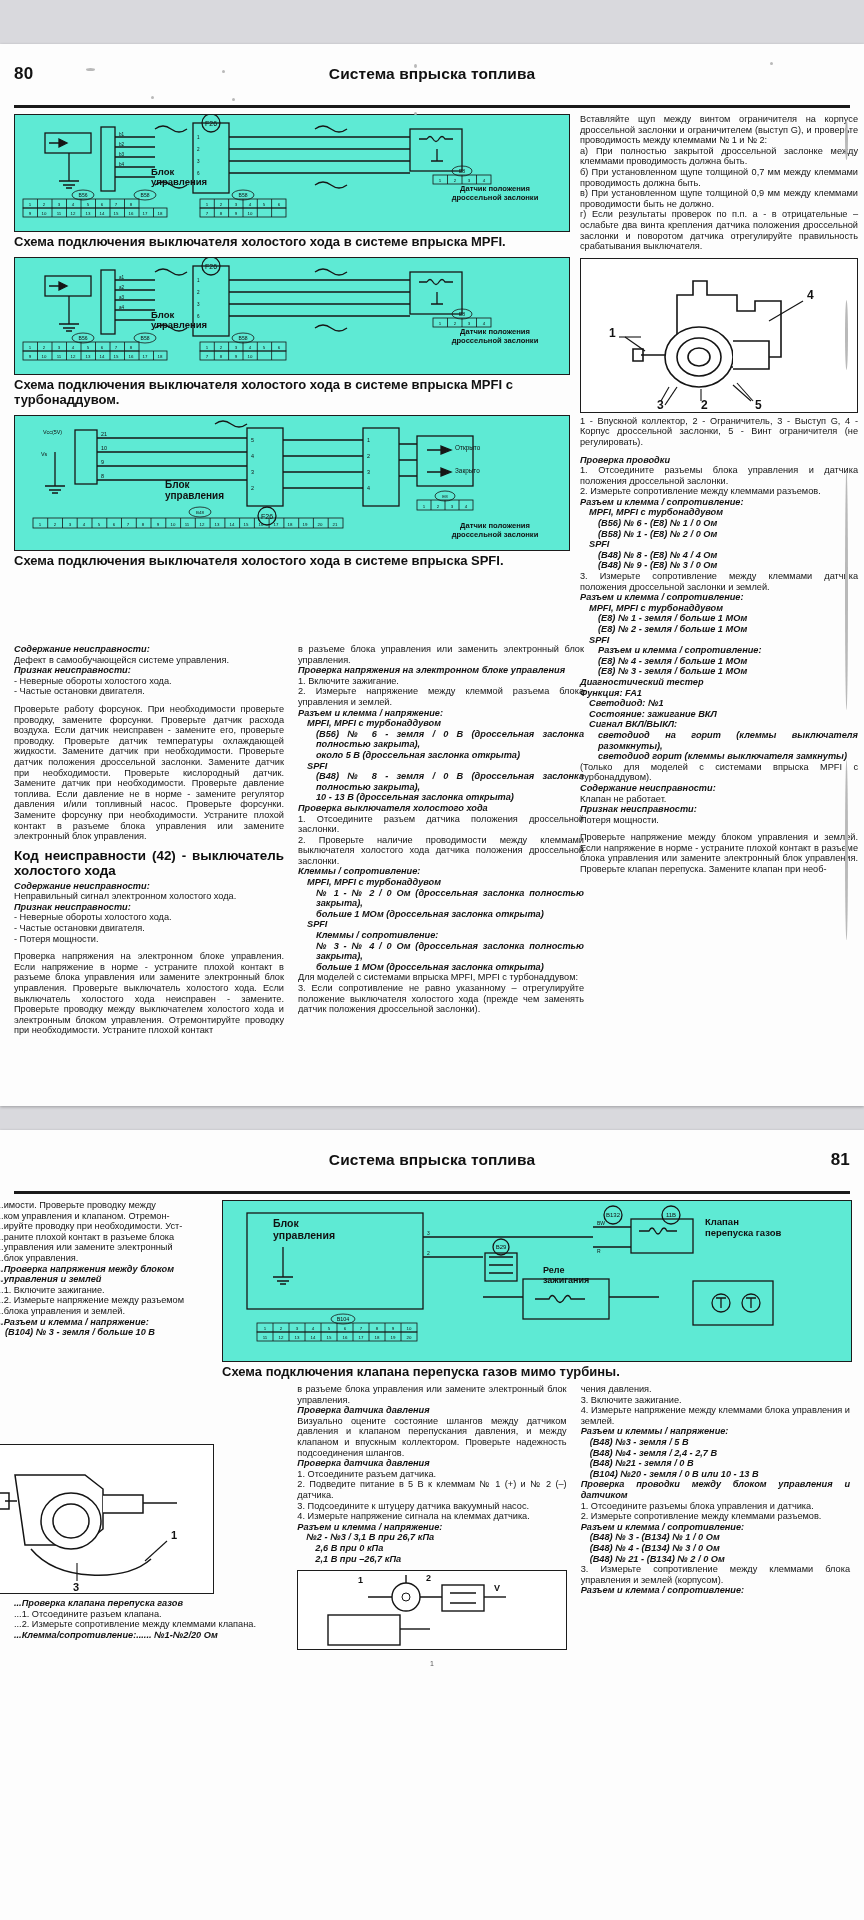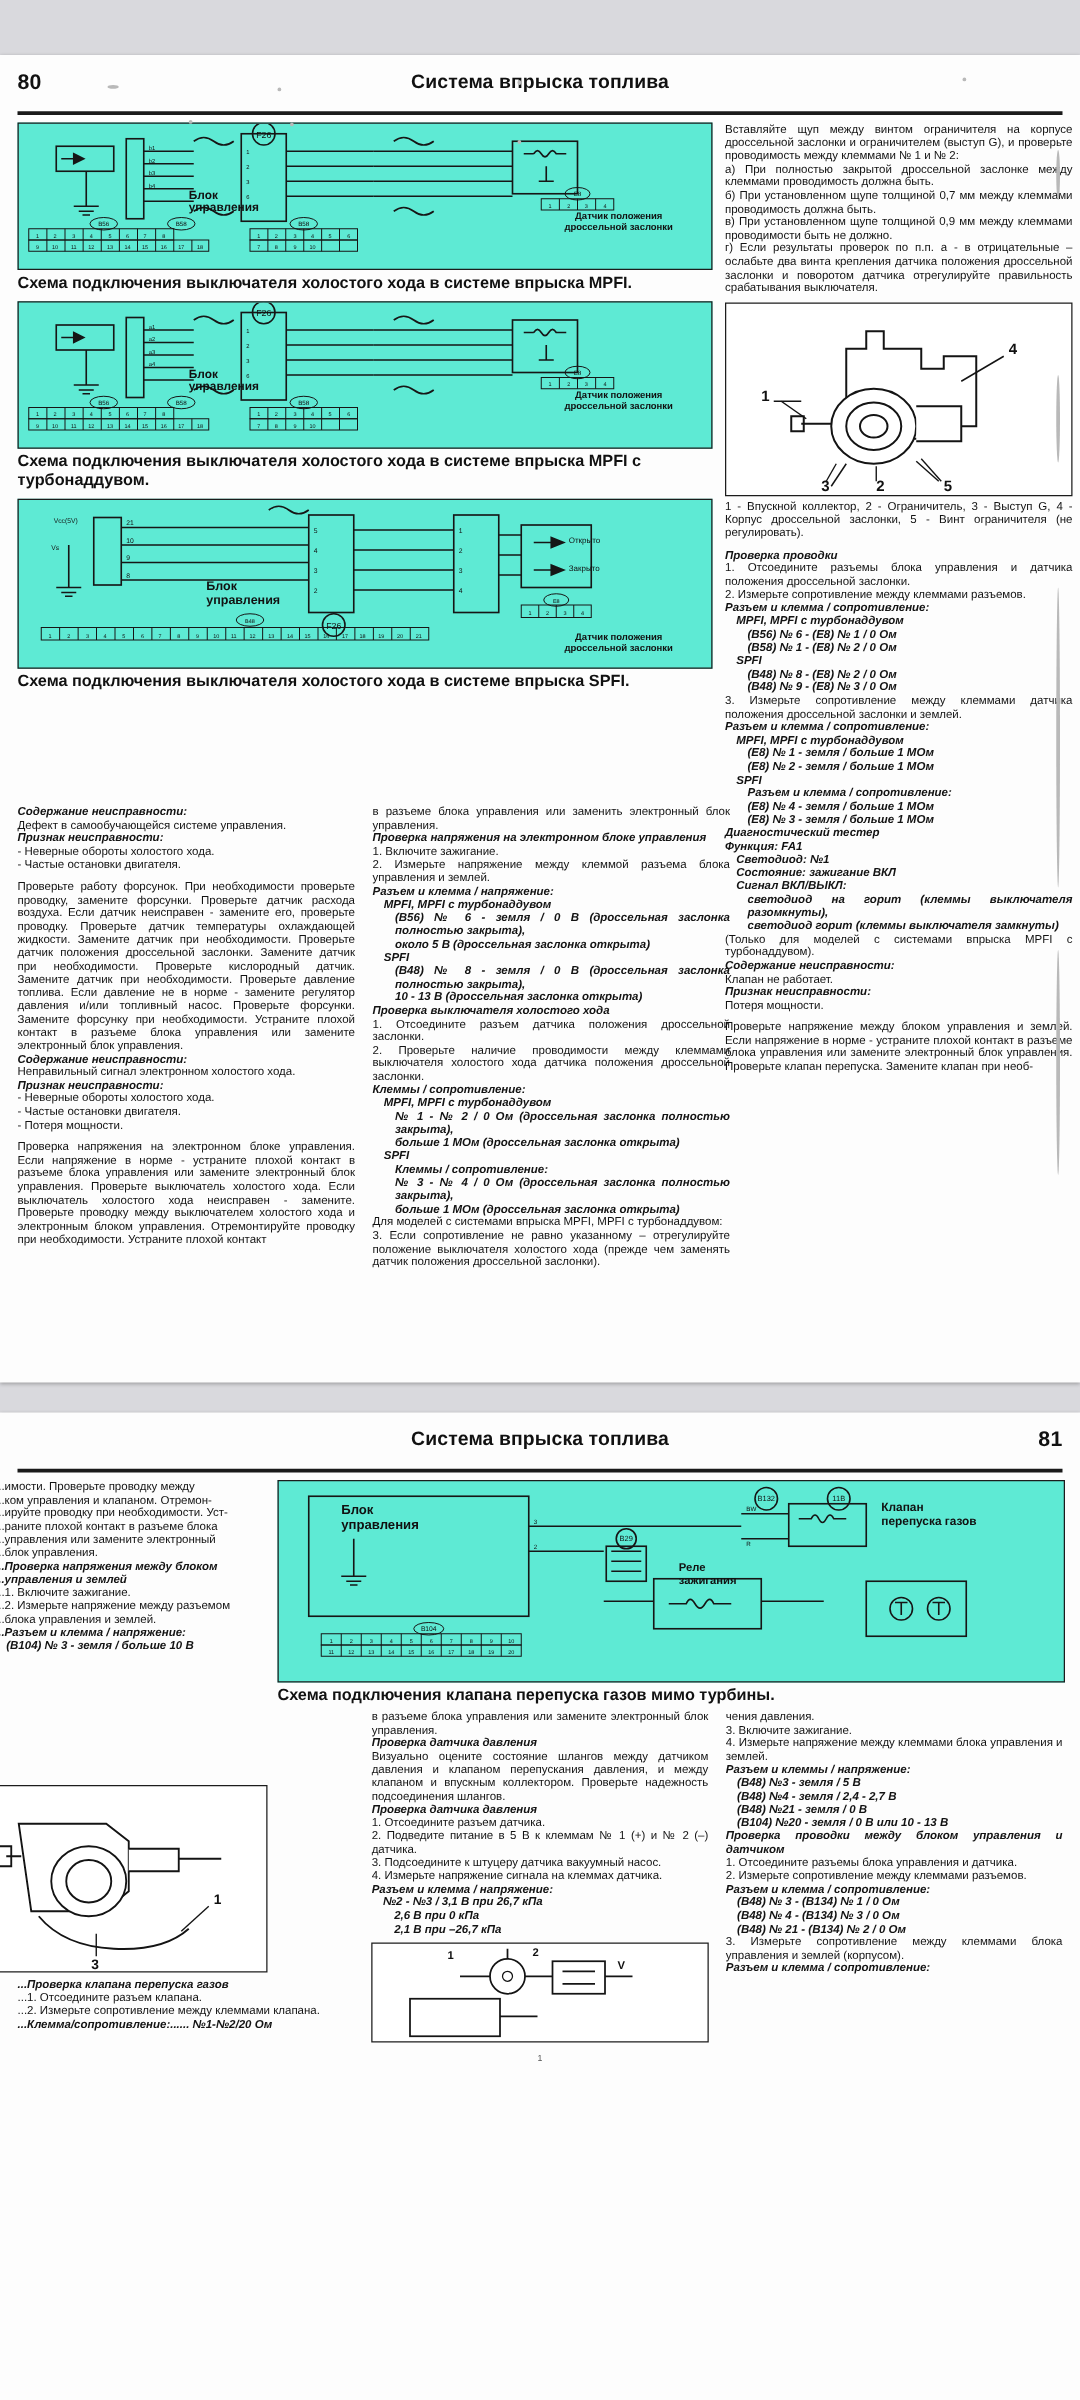--- a/index.html
+++ b/index.html
@@ -21,21 +21,21 @@
     box-shadow: 0 1px 3px rgba(0,0,0,.28);
   }
   #sheet80 { top: 44px;  height: 1062px; }
   #sheet81 { top: 1130px; height: 790px; }
 
   .sheet-inner { position: relative; width: 100%; height: 100%; padding: 0 14px; }
 
   
   .runhead {
     position: relative;
-    height: 44px;
+    height: 60px;
     display: flex; align-items: center;
   }
   .folio {
     font-size: 17px; font-weight: bold; color: #121212;
     letter-spacing: .2px;
   }
   .runtitle {
     position: absolute; left: 0; right: 0;
     text-align: center;
     font-size: 15.5px; font-weight: bold; color: #111;
@@ -436,21 +436,21 @@
           <div class="gap"></div>
           <div class="col" id="c3bot">
               <p class="it">Проверка проводки</p>
               <p class="">1. Отсоедините разъемы блока управления и датчика положения дроссельной заслонки.</p>
               <p class="">2. Измерьте сопротивление между клеммами разъемов.</p>
               <p class="itn">Разъем и клемма / сопротивление:</p>
               <p class="itn ind1">MPFI, MPFI с турбонаддувом</p>
               <p class="itn ind2">(B56) № 6 - (E8) № 1 / 0 Ом</p>
               <p class="itn ind2">(B58) № 1 - (E8) № 2 / 0 Ом</p>
               <p class="itn ind1">SPFI</p>
-              <p class="itn ind2">(B48) № 8 - (E8) № 2 / 0 Ом</p>
+              <p class="itn ind2">(B48) № 8 - (E8) № 4 / 4 Ом</p>
               <p class="itn ind2">(B48) № 9 - (E8) № 3 / 0 Ом</p>
               <p class="">3. Измерьте сопротивление между клеммами датчика положения дроссельной заслонки и землей.</p>
               <p class="itn">Разъем и клемма / сопротивление:</p>
               <p class="itn ind1">MPFI, MPFI с турбонаддувом</p>
               <p class="itn ind2">(E8) № 1 - земля / больше 1 МОм</p>
               <p class="itn ind2">(E8) № 2 - земля / больше 1 МОм</p>
               <p class="itn ind1">SPFI</p>
               <p class="itn ind2">Разъем и клемма / сопротивление:</p>
               <p class="itn ind2">(E8) № 4 - земля / больше 1 МОм</p>
               <p class="itn ind2">(E8) № 3 - земля / больше 1 МОм</p>
@@ -474,20 +474,21 @@
 
       <div style="display:grid;grid-template-columns:270px 286px;gap:14px;position:absolute;left:14px;top:600px;width:572px;">
         <div class="col" id="c1">
             <p class="it">Содержание неисправности:</p>
             <p class="">Дефект в самообучающейся системе управления.</p>
             <p class="it">Признак неисправности:</p>
             <p class="">- Неверные обороты холостого хода.</p>
             <p class="">- Частые остановки двигателя.</p>
             <div class="gap"></div>
             <p class="">Проверьте работу форсунок. При необходимости проверьте проводку, замените форсунки. Проверьте датчик расхода воздуха. Если датчик неисправен - замените его, проверьте проводку. Проверьте датчик температуры охлаждающей жидкости. Замените датчик при необходимости. Проверьте датчик положения дроссельной заслонки. Замените датчик при необходимости. Проверьте кислородный датчик. Замените датчик при необходимости. Проверьте давление топлива. Если давление не в норме - замените регулятор давления и/или топливный насос. Проверьте форсунки. Замените форсунку при необходимости. Устраните плохой контакт в разъеме блока управления или замените электронный блок управления.</p>
+            <div class="head2">Код неисправности (42) - выключатель холостого хода</div>
             <p class="it">Содержание неисправности:</p>
             <p class="">Неправильный сигнал электронном холостого хода.</p>
             <p class="it">Признак неисправности:</p>
             <p class="">- Неверные обороты холостого хода.</p>
             <p class="">- Частые остановки двигателя.</p>
             <p class="">- Потеря мощности.</p>
             <div class="gap"></div>
             <p class="">Проверка напряжения на электронном блоке управления. Если напряжение в норме - устраните плохой контакт в разъеме блока управления или замените электронный блок управления. Проверьте выключатель холостого хода. Если выключатель холостого хода неисправен - замените. Проверьте проводку между выключателем холостого хода и электронным блоком управления. Отремонтируйте проводку при необходимости. Устраните плохой контакт</p>
           </div>
         <div class="col" id="c2">

